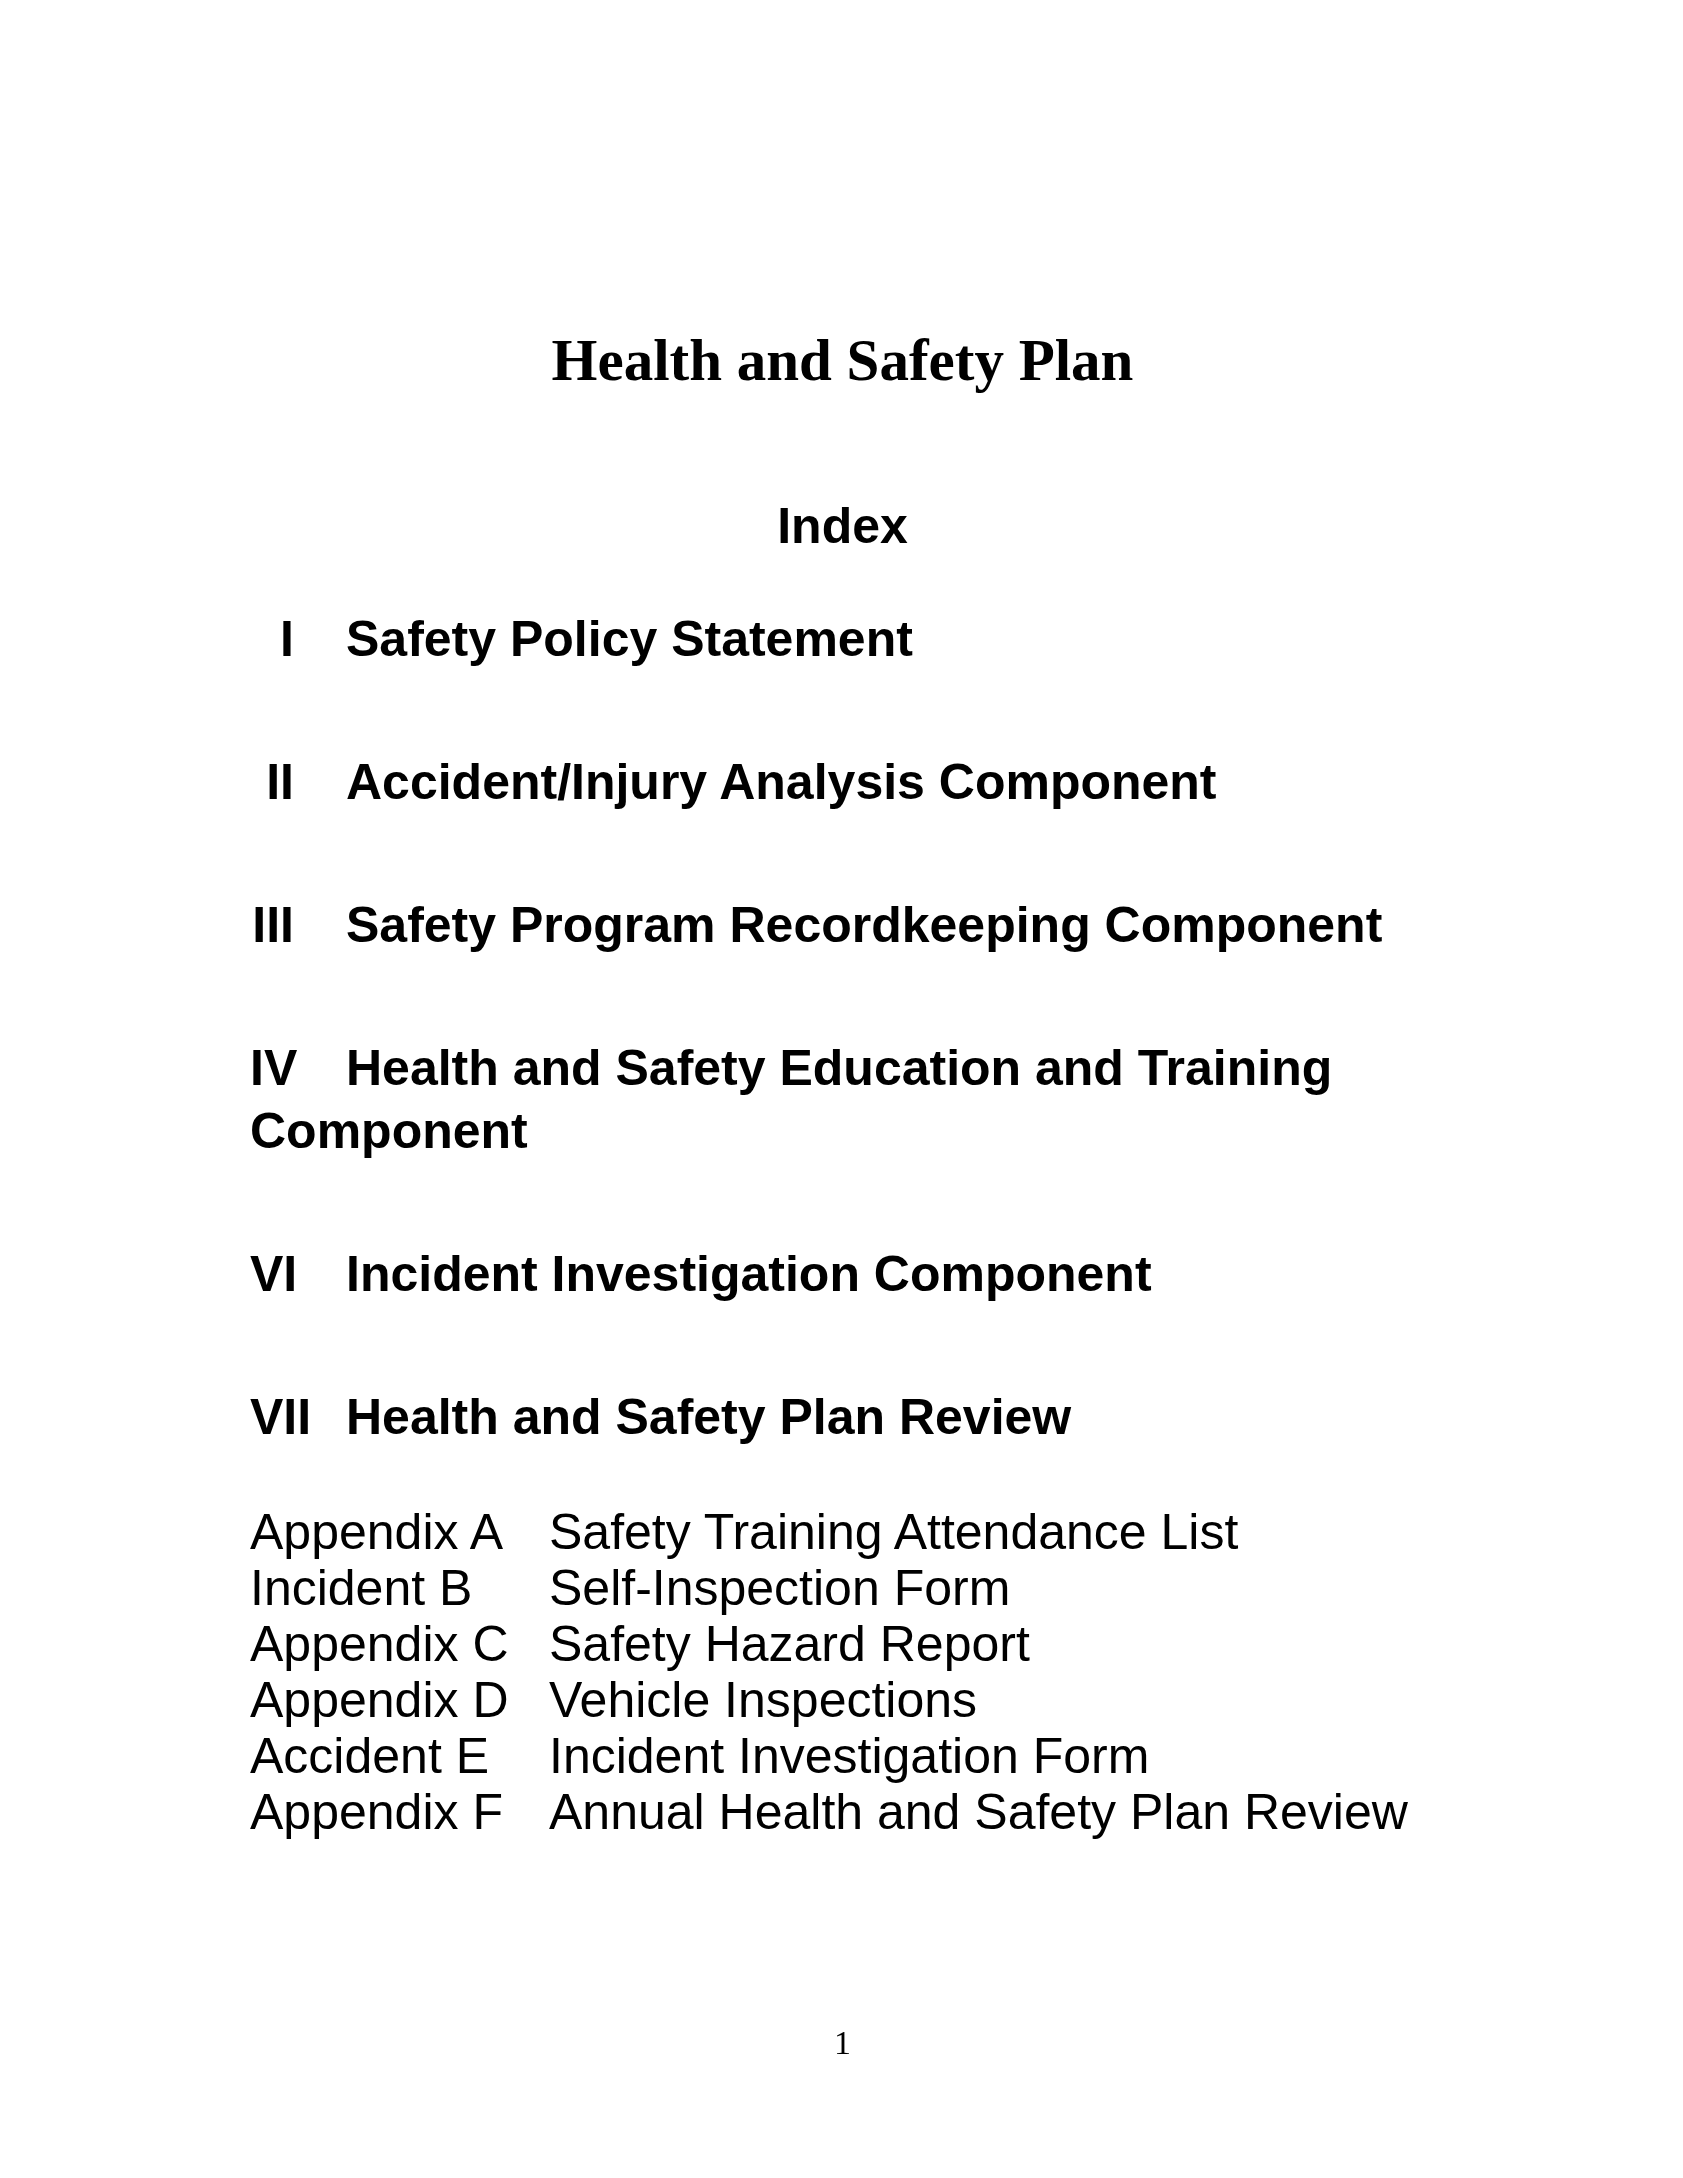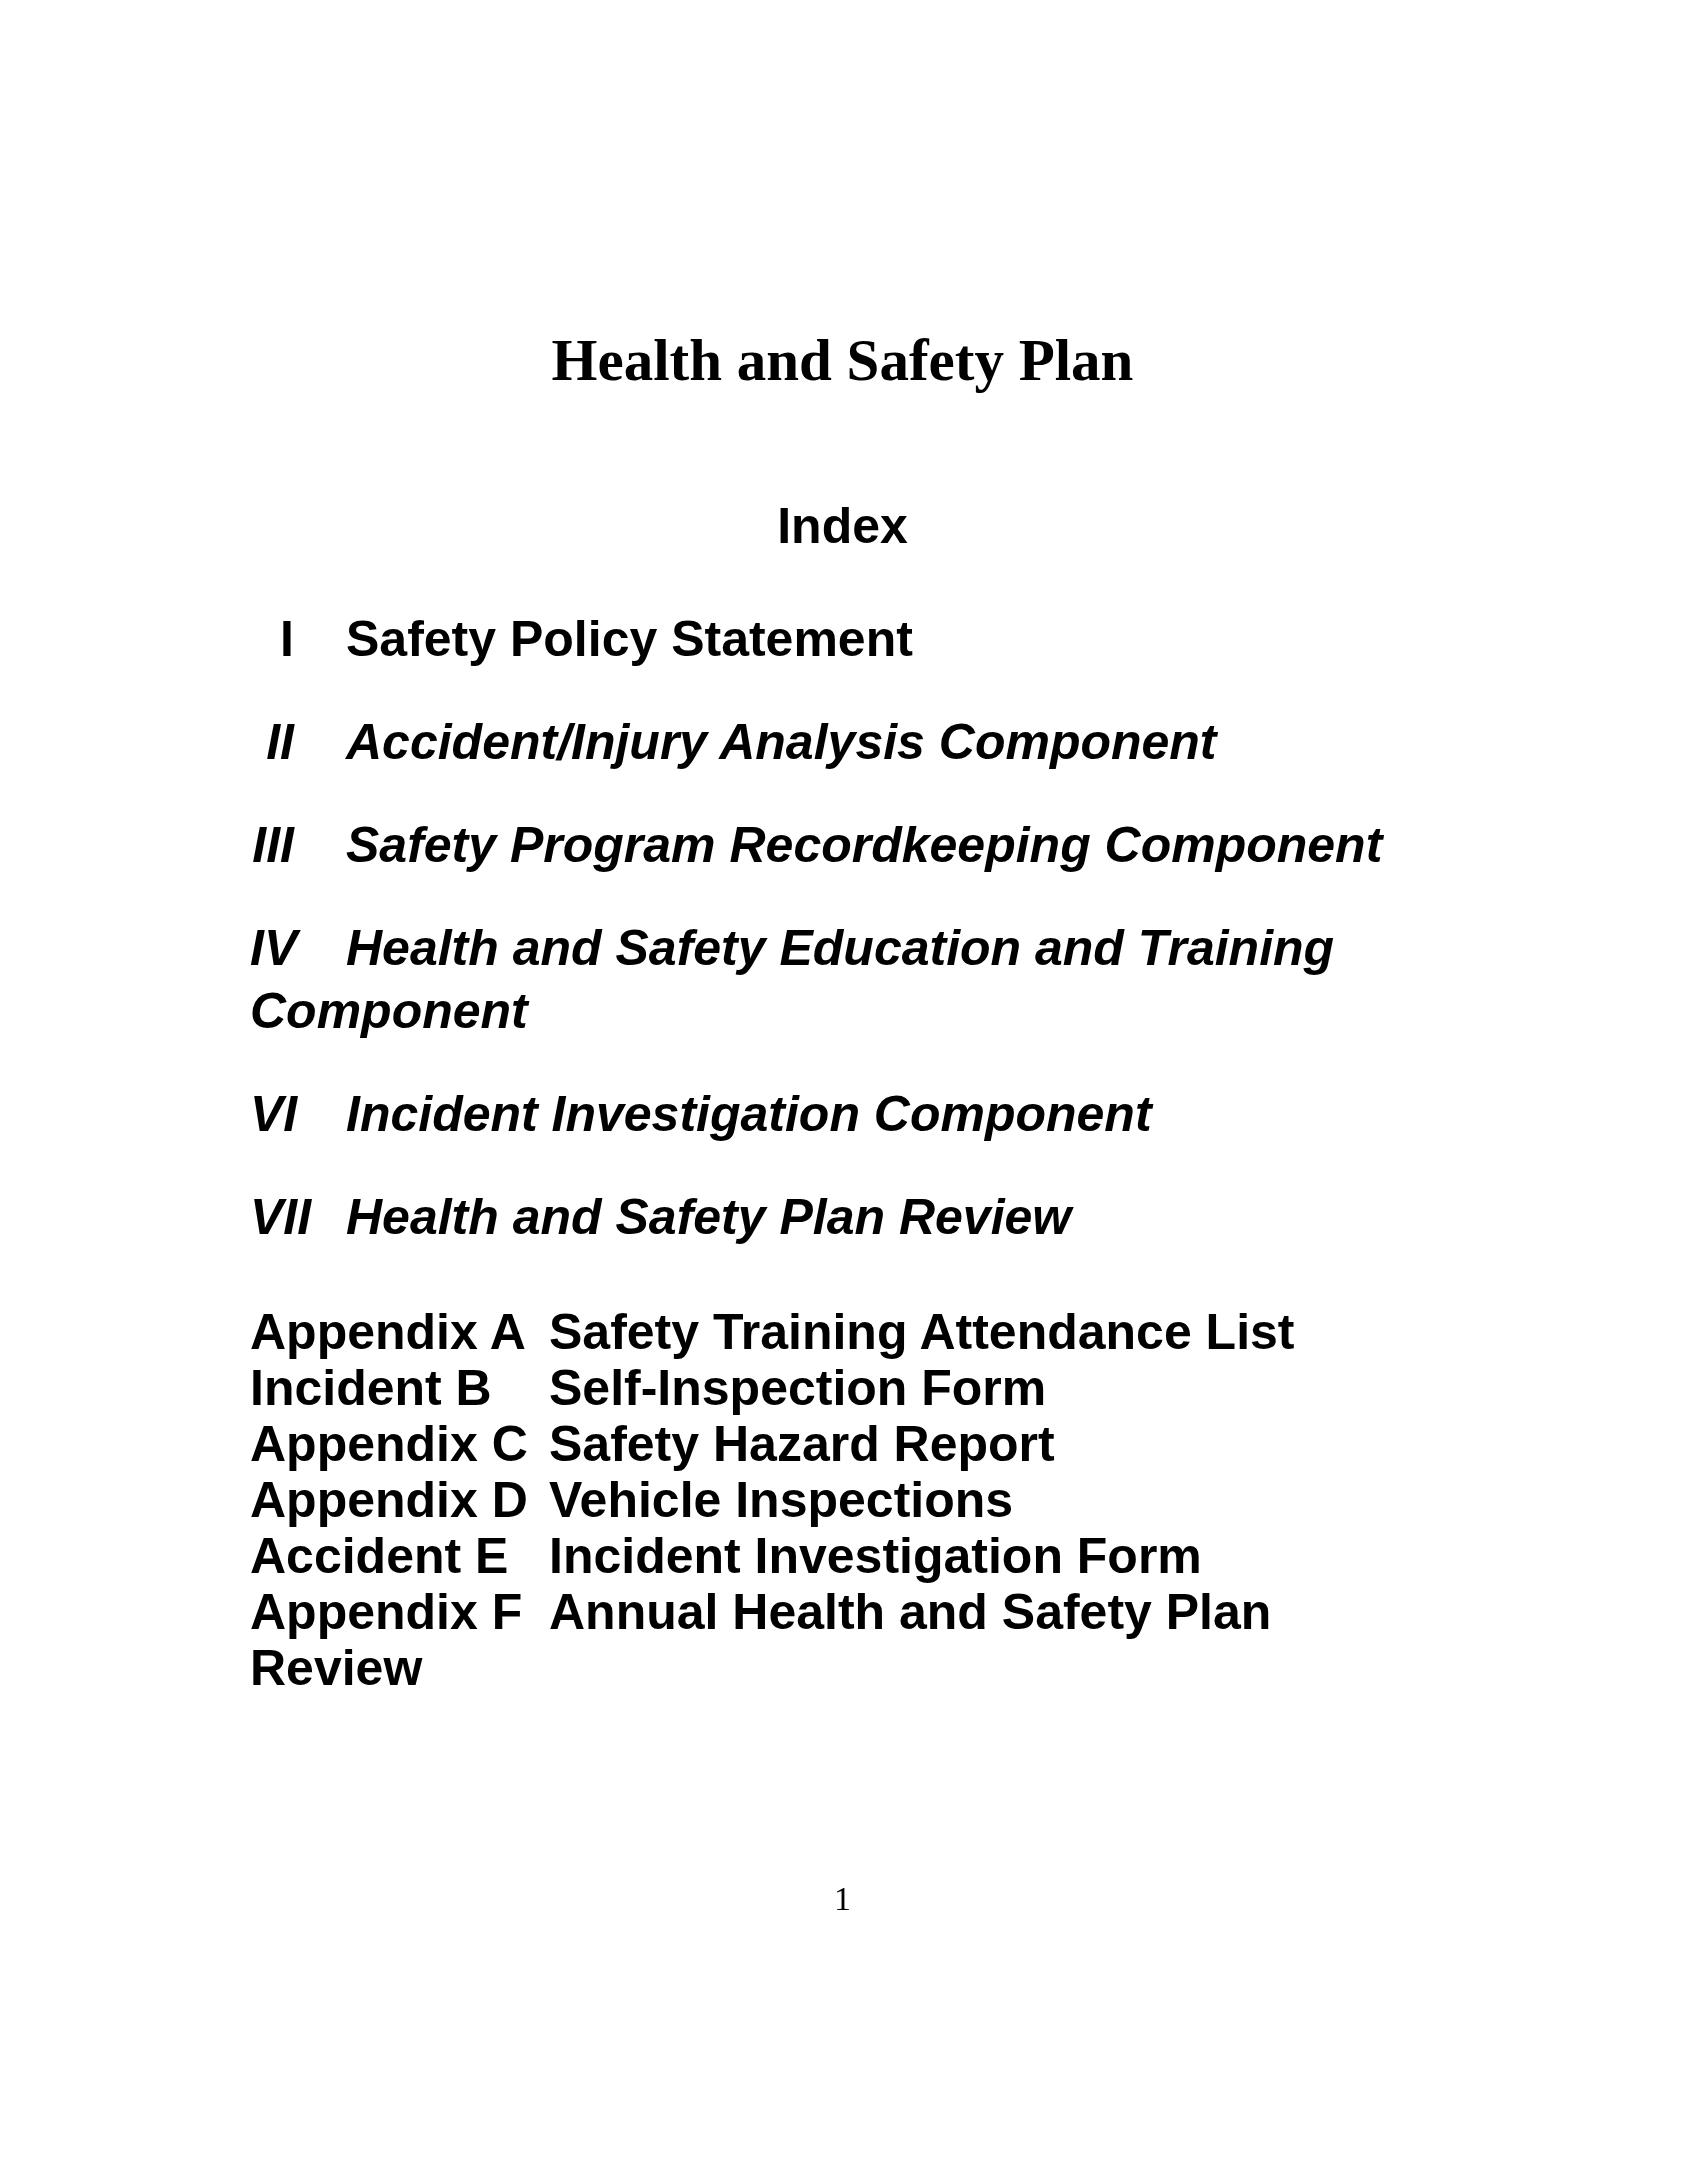--- a/index.html
+++ b/index.html
@@ -37,35 +37,34 @@
   .index-list {
     margin-top: 50px;
   }
   .index-item {
     font-weight: bold;
     font-size: 50px;
     line-height: 63px;
     margin-top: 40px;
   }
   .index-item + .index-item {
-    margin-top: 40px;
-    font-style: italic;
+    margin-top: 80px;
   }
   .index-item .numeral {
     display: inline-block;
     box-sizing: border-box;
     width: 96px;
     padding-right: 52px;
     text-align: right;
   }
   .appendix-list {
     margin-top: 55px;
   }
   .appendix-item {
-    font-weight: bold;
+    font-weight: normal;
     font-size: 50px;
     line-height: 56px;
   }
   .appendix-item .appendix-id {
     display: inline-block;
     box-sizing: border-box;
     width: 299px;
     text-align: left;
   }
   .page-number {

